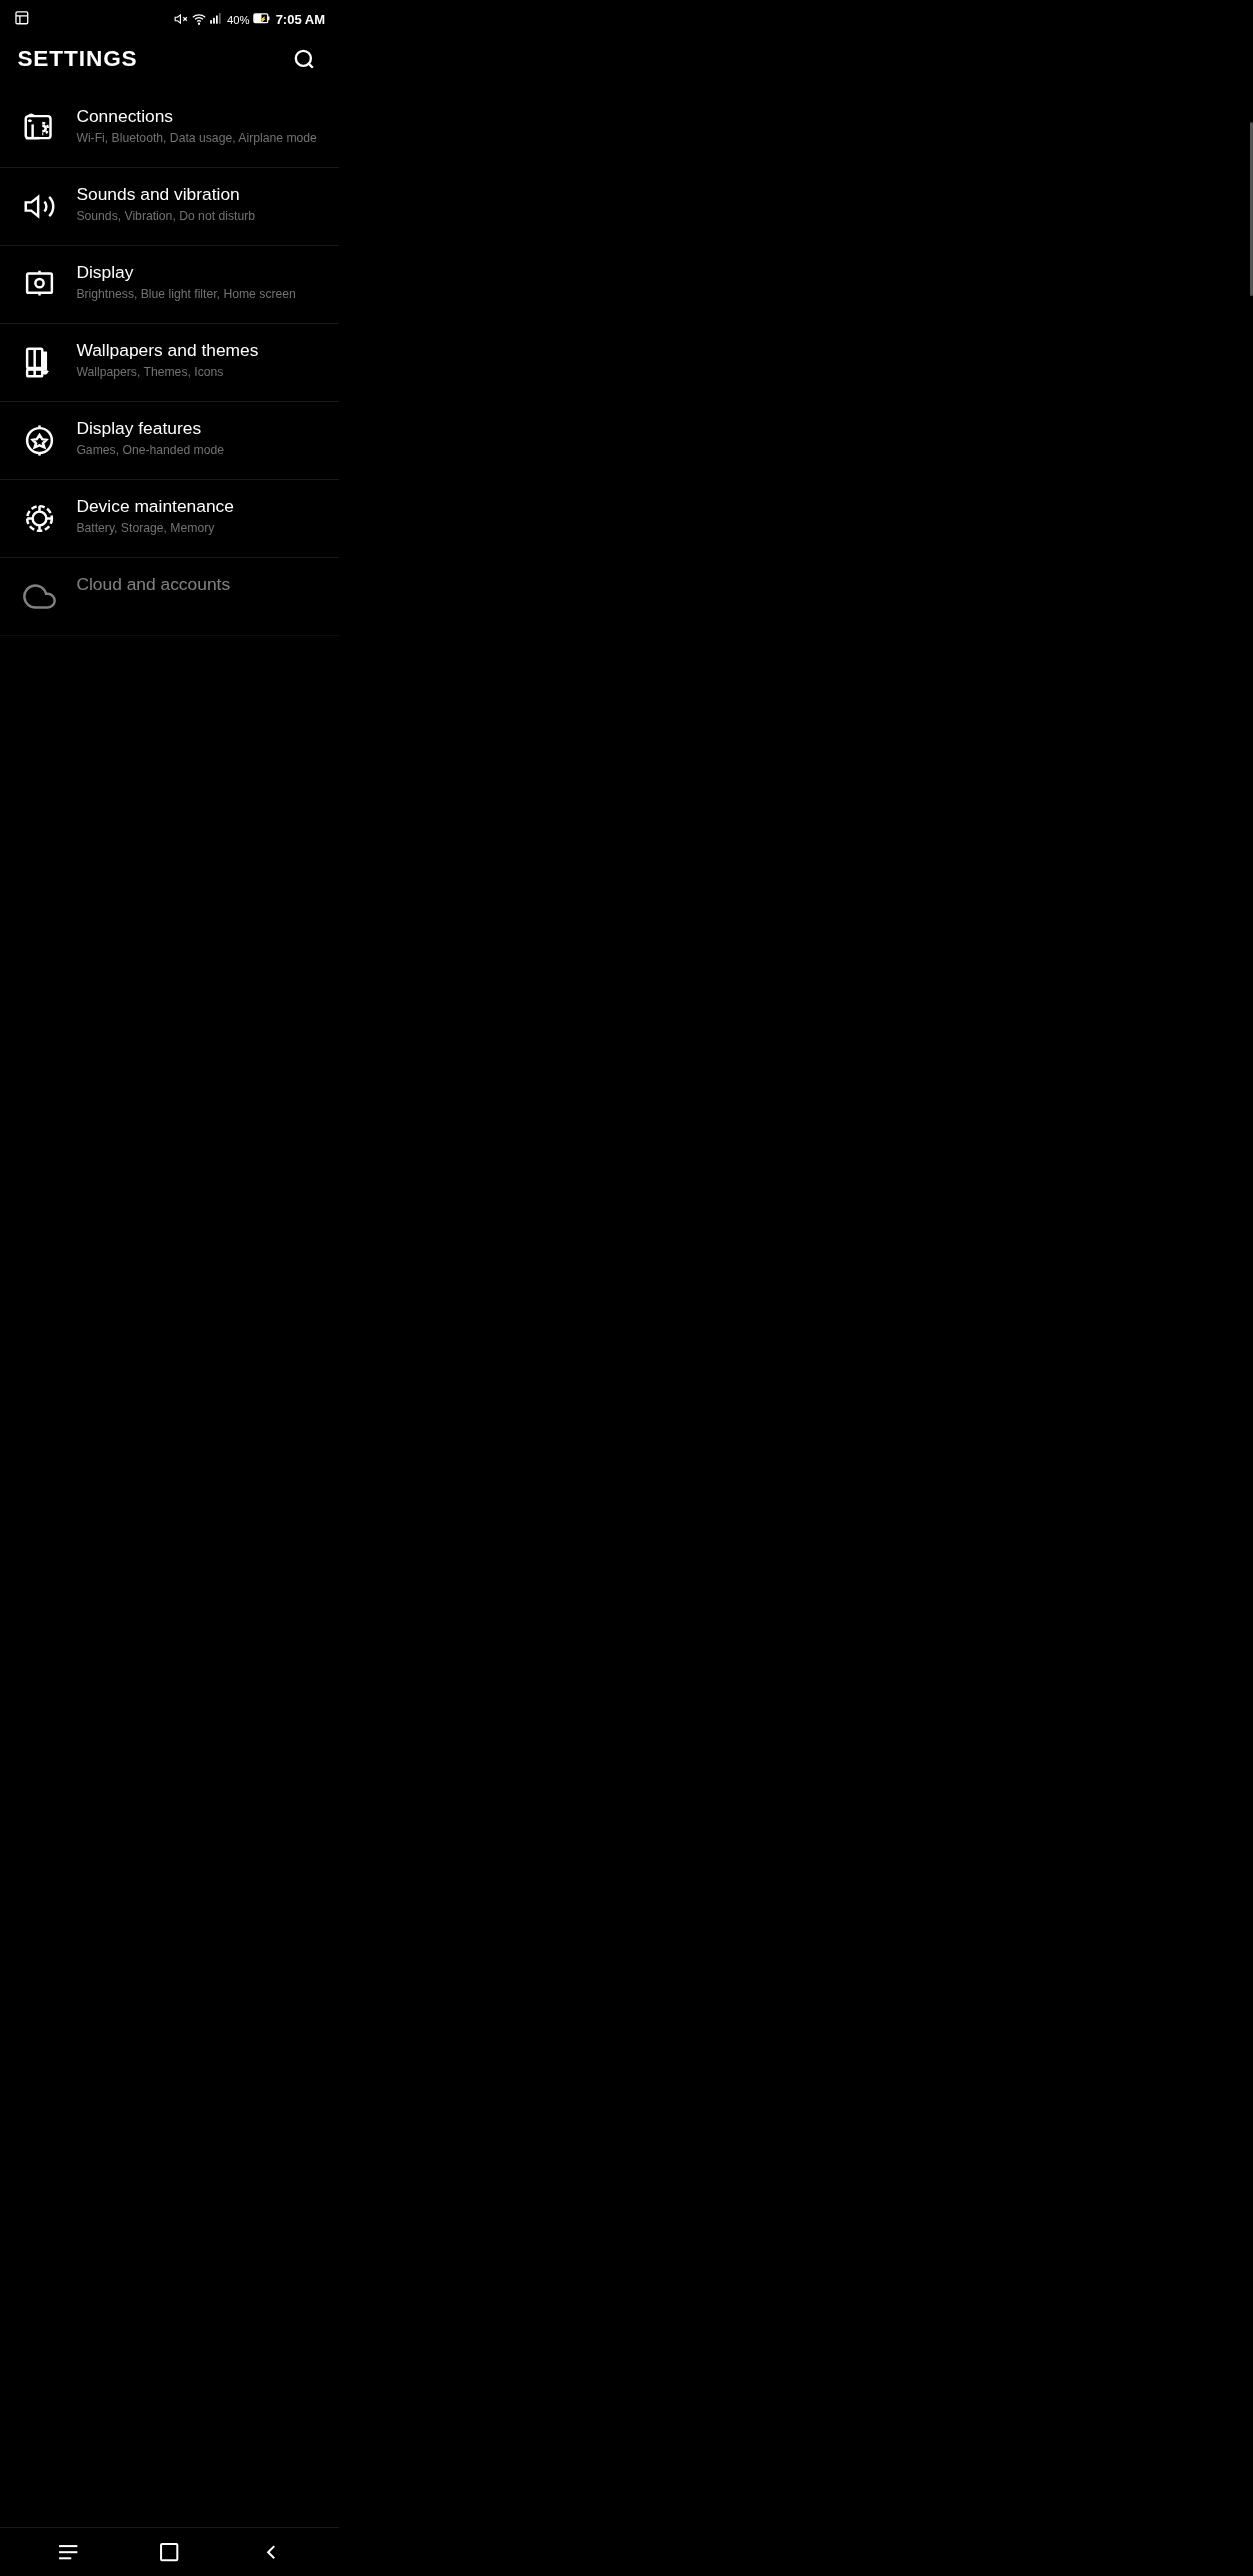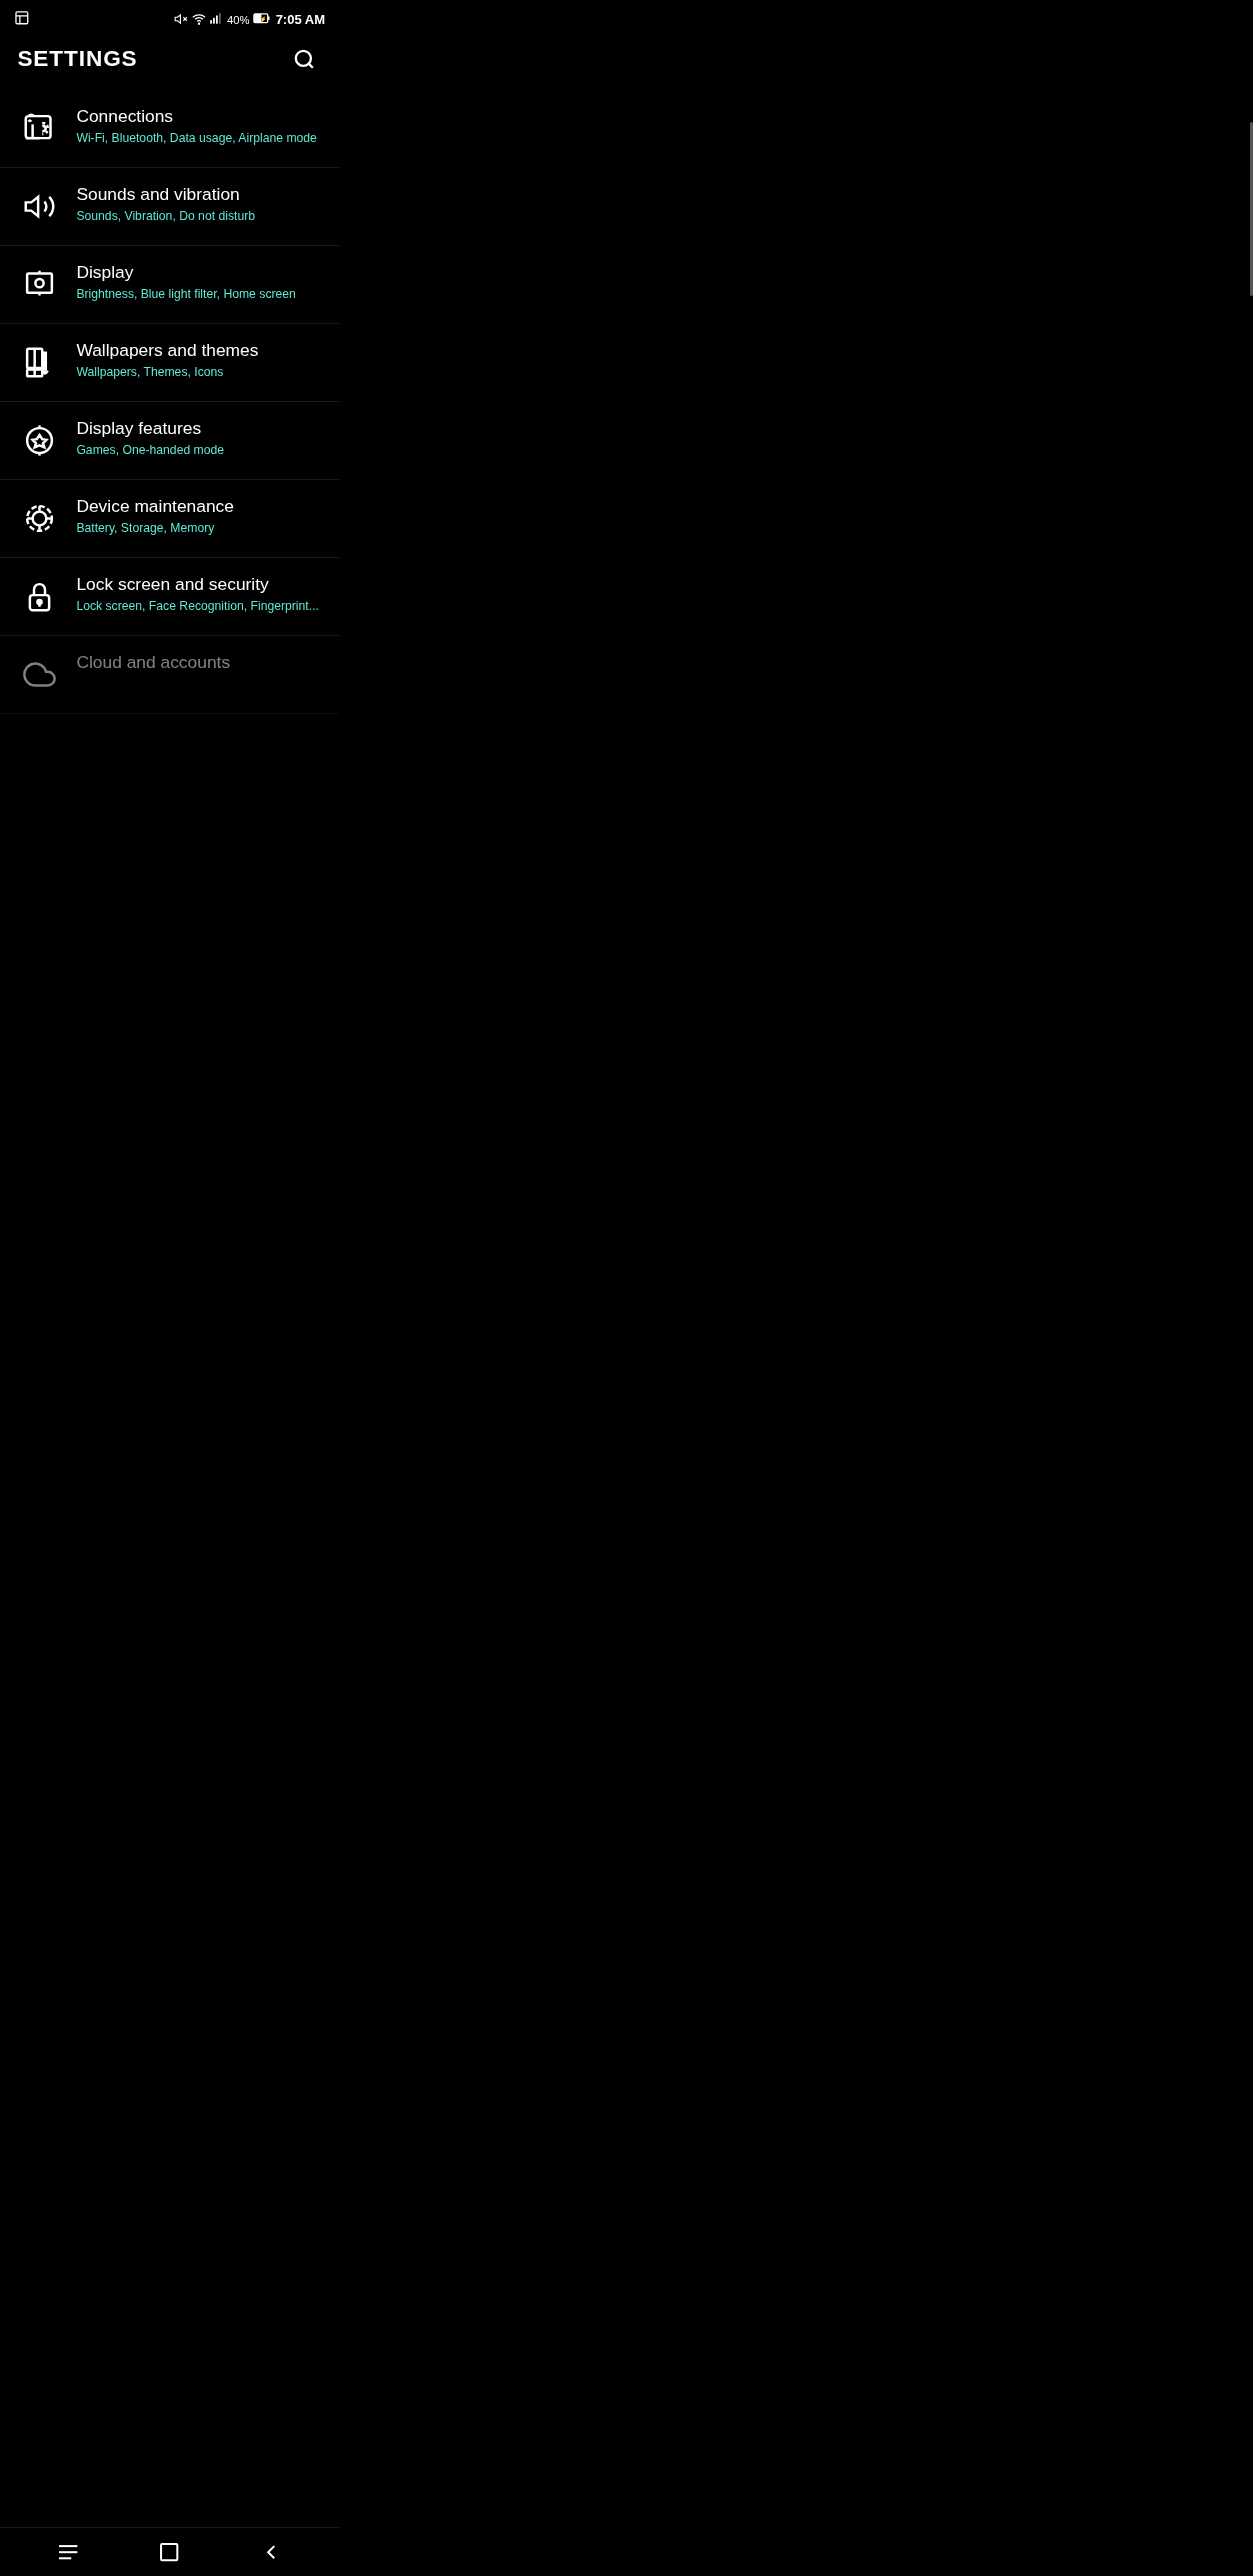--- a/index.html
+++ b/index.html
@@ -105,21 +105,21 @@
 
     .item-title {
       font-size: 17.4px;
       font-weight: 400;
       color: #ffffff;
       margin-bottom: 3.5px;
     }
 
     .item-subtitle {
       font-size: 12.2px;
-      color: #5eead4;
+      color: #737373;
     }
 
     .scrollbar {
       position: fixed;
       right: 0;
       top: 122px;
       width: 3.5px;
       height: 174px;
       background-color: #555555;
       border-radius: 1.7px;
@@ -323,34 +323,20 @@
           <line x1="17" y1="12" x2="21" y2="12"></line>
         </svg>
       </div>
       <div class="item-text">
         <div class="item-title">Device maintenance</div>
         <div class="item-subtitle">Battery, Storage, Memory</div>
       </div>
     </li>
 
 
-    <li class="settings-item">
-      <div class="item-icon">
-        <svg viewBox="0 0 24 24">
-          <rect x="5" y="11" width="14" height="11" rx="2"></rect>
-          <path d="M8 11 V7 a4 4 0 0 1 8 0 V11"></path>
-          <circle cx="12" cy="16" r="1.5" fill="#ffffff"></circle>
-          <line x1="12" y1="17.5" x2="12" y2="19.5"></line>
-        </svg>
-      </div>
-      <div class="item-text">
-        <div class="item-title">Lock screen and security</div>
-        <div class="item-subtitle">Lock screen, Face Recognition, Fingerprint...</div>
-      </div>
-    </li>
 
     <li class="settings-item" style="opacity:0.5; height:44px; overflow:hidden;">
       <div class="item-icon">
         <svg viewBox="0 0 24 24">
           <path d="M18 10h-1.26A8 8 0 1 0 9 20h9a5 5 0 0 0 0-10z"></path>
         </svg>
       </div>
       <div class="item-text">
         <div class="item-title">Cloud and accounts</div>
       </div>

